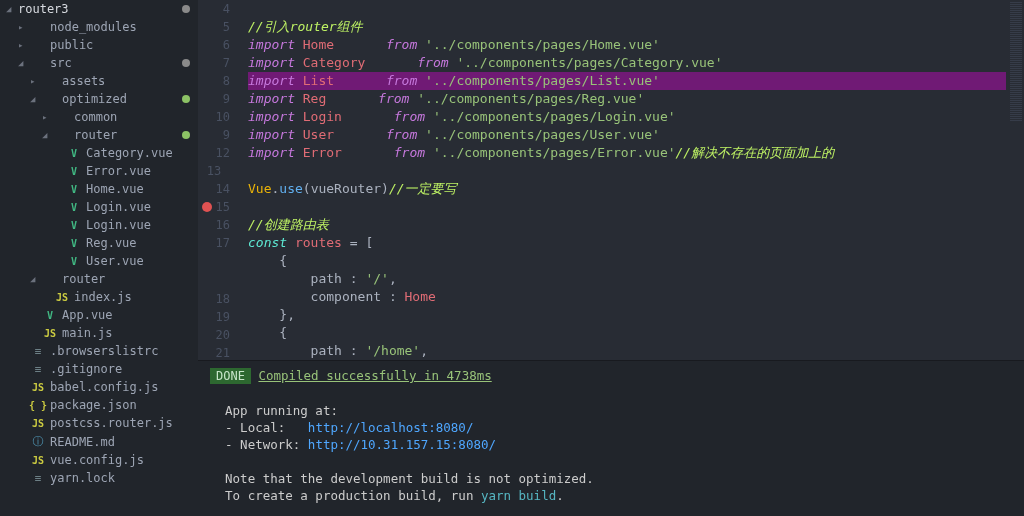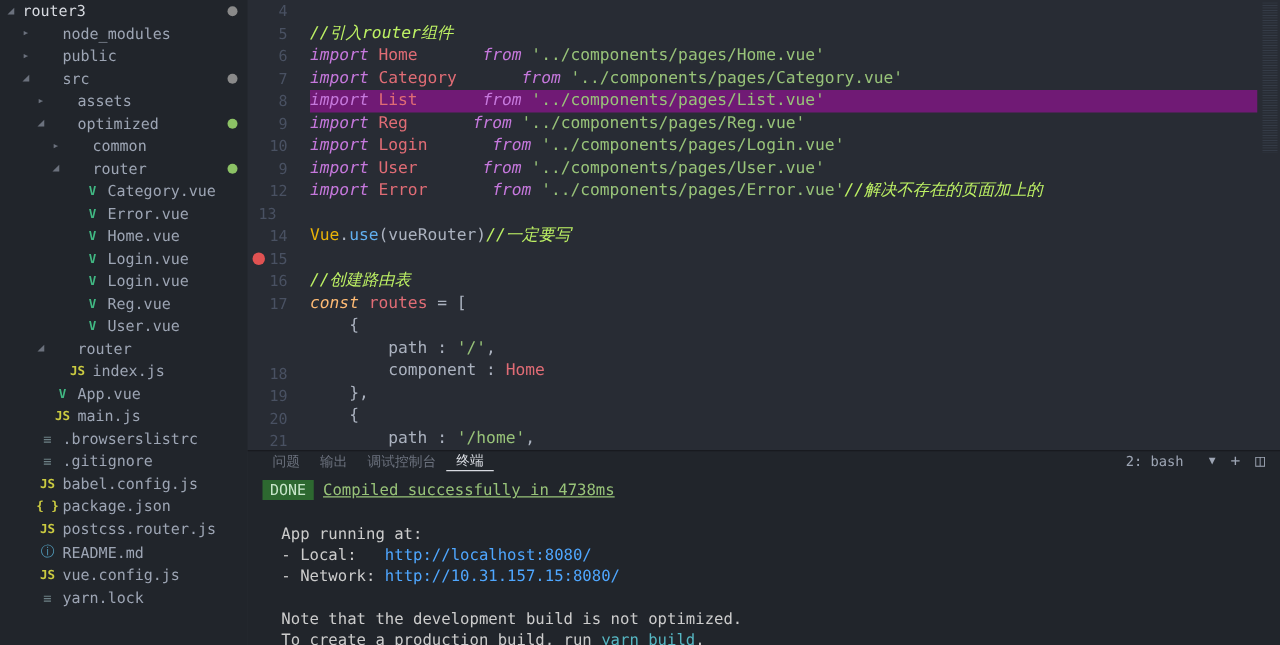--- a/index.html
+++ b/index.html
@@ -88,21 +88,21 @@
 .code .line.hl { background: #701a75; }
 .c-comment { color: #bef264; font-style: italic; }
 .c-keyword { color: #c678dd; font-style: italic; }
 .c-import { color: #e06c75; }
 .c-from { color: #c678dd; font-style: italic; margin-left: 44px; }
 .c-string { color: #98c379; }
 .c-class { color: #eab308; }
 .c-func { color: #61afef; }
 .c-punc { color: #abb2bf; }
 .c-prop { color: #abb2bf; }
-.c-const { color: #fdba74; font-style: italic; }
+.c-const { color: #5eead4; font-style: italic; }
 
 .minimap {
   width: 18px;
   background: #282c34;
   flex-shrink: 0;
   position: relative;
 }
 .minimap::before {
   content: '';
   position: absolute;
@@ -327,32 +327,20 @@
         <div class="ln" style="position: relative;">20</div>
         <div class="ln" style="position: relative;">21</div>
         <div class="ln" style="position: relative;">22</div>
         <div class="ln" style="position: relative;">23</div>
       </div>
     <div class="code" id="code"><div class="line">&nbsp;</div><div class="line"><span class="c-comment">//引入router组件</span></div><div class="line"><span class="c-keyword">import </span><span class="c-import">Home </span><span class="c-from">from </span><span class="c-string">'../components/pages/Home.vue'</span></div><div class="line"><span class="c-keyword">import </span><span class="c-import">Category </span><span class="c-from">from </span><span class="c-string">'../components/pages/Category.vue'</span></div><div class="line hl"><span class="c-keyword">import </span><span class="c-import">List </span><span class="c-from">from </span><span class="c-string">'../components/pages/List.vue'</span></div><div class="line"><span class="c-keyword">import </span><span class="c-import">Reg </span><span class="c-from">from </span><span class="c-string">'../components/pages/Reg.vue'</span></div><div class="line"><span class="c-keyword">import </span><span class="c-import">Login </span><span class="c-from">from </span><span class="c-string">'../components/pages/Login.vue'</span></div><div class="line"><span class="c-keyword">import </span><span class="c-import">User </span><span class="c-from">from </span><span class="c-string">'../components/pages/User.vue'</span></div><div class="line"><span class="c-keyword">import </span><span class="c-import">Error </span><span class="c-from">from </span><span class="c-string">'../components/pages/Error.vue'</span><span class="c-comment">//解决不存在的页面加上的</span></div><div class="line">&nbsp;</div><div class="line"><span class="c-class">Vue</span><span class="c-punc">.</span><span class="c-func">use</span><span class="c-punc">(</span><span class="c-prop">vueRouter</span><span class="c-punc">)</span><span class="c-comment">//一定要写</span></div><div class="line">&nbsp;</div><div class="line"><span class="c-comment">//创建路由表</span></div><div class="line"><span class="c-const">const </span><span class="c-import">routes </span><span class="c-punc">= </span><span class="c-punc">[</span></div><div class="line"><span class="c-punc">    {</span></div><div class="line"><span class="c-prop">        path </span><span class="c-punc">: </span><span class="c-string">'/'</span><span class="c-punc">,</span></div><div class="line"><span class="c-prop">        component </span><span class="c-punc">: </span><span class="c-import">Home</span></div><div class="line"><span class="c-punc">    },</span></div><div class="line"><span class="c-punc">    {</span></div><div class="line"><span class="c-prop">        path </span><span class="c-punc">: </span><span class="c-string">'/home'</span><span class="c-punc">,</span></div></div>
     <div class="minimap"></div>
   </div>
 
   <div class="panel">
-    <div class="panel-tabs">
-      <span class="panel-tab">问题</span>
-      <span class="panel-tab">输出</span>
-      <span class="panel-tab">调试控制台</span>
-      <span class="panel-tab active">终端</span>
-      <div class="panel-right">
-        <span class="term-select">2: bash</span>
-        <span style="color:#9da5b4;font-size:9px;margin-left:-72px;">▼</span>
-        <span class="panel-icon">+</span>
-        <span class="panel-icon">◫</span>
-      </div>
-    </div>
     <div class="terminal"><span class="done-badge">DONE</span> <span class="term-green">Compiled successfully in 4738ms</span>
 
   <span>App running at:</span>
   <span>- Local:   </span><span class="term-blue">http://localhost:8080/</span>
   <span>- Network: </span><span class="term-blue">http://10.31.157.15:8080/</span>
 
   <span>Note that the development build is not optimized.</span>
   <span>To create a production build, run </span><span class="term-cyan">yarn build</span><span>.</span></div>
   </div>
 </div>

